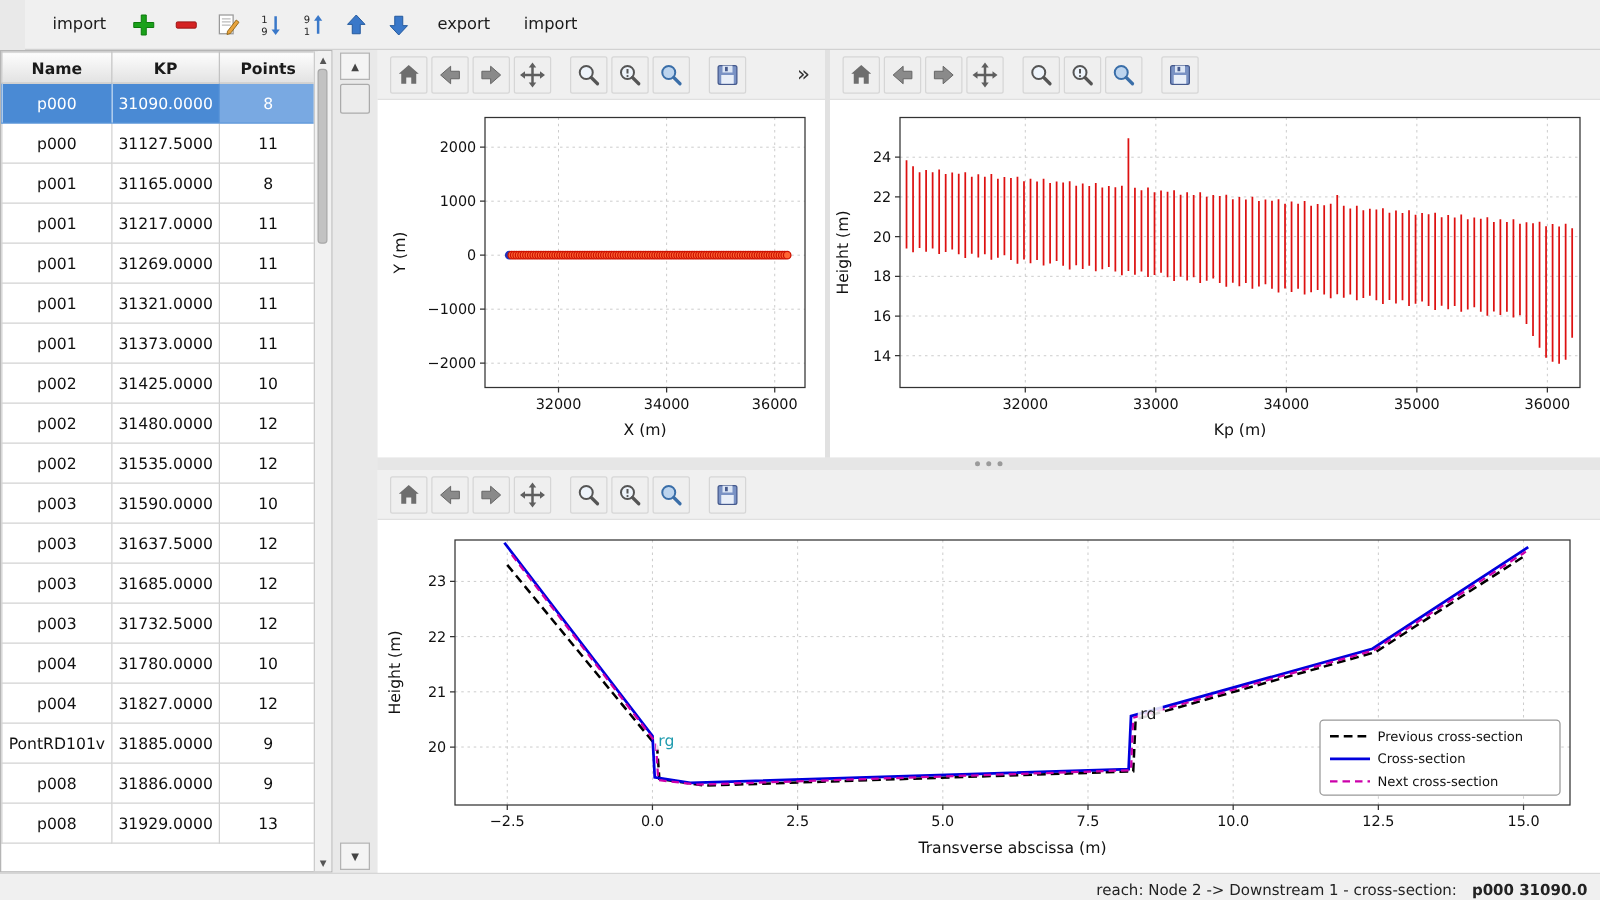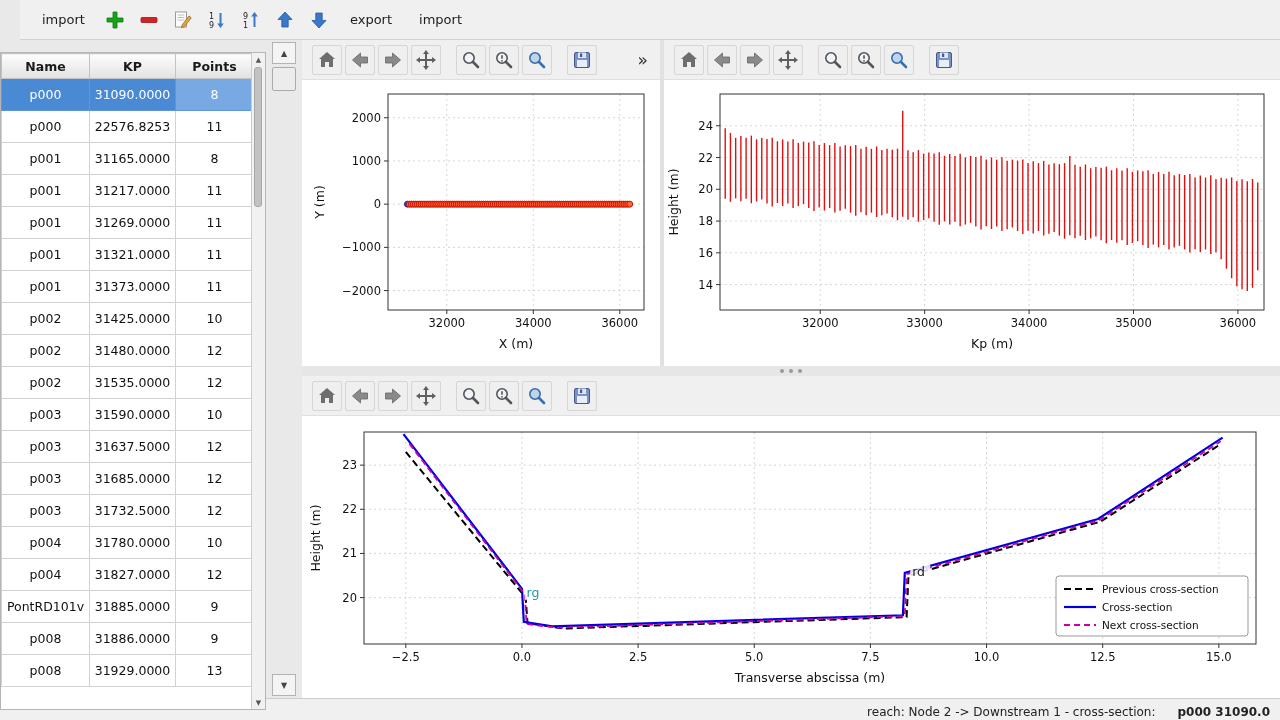--- a/index.html
+++ b/index.html
@@ -7,21 +7,21 @@
   .app{width:1280px;height:720px;position:relative;background:#e9e9e9;overflow:hidden;}
 
   
   .topbar{height:40px;background:#f0f0f0;border-bottom:1px solid #d2d2d2;display:flex;align-items:center;gap:7px;padding:0 12px;box-sizing:border-box;margin-left:20px;}
   .tb-btn{font-size:13px;color:#1c1c1c;padding:5px 10px;border-radius:3px;cursor:default;}
   .tb-icon{width:27px;height:27px;display:flex;align-items:center;justify-content:center;border-radius:3px;}
 
   
   .body{display:flex;height:658px;}
   .left-panel{width:302px;position:relative;background:#e9e9e9;flex:none;}
-  .table-wrap{position:absolute;left:0;top:12px;width:266px;height:658px;background:#fff;border:1px solid #b5b5b5;box-sizing:border-box;}
+  .table-wrap{position:absolute;left:0;top:0;width:266px;height:658px;background:#fff;border:1px solid #b5b5b5;box-sizing:border-box;}
   table{border-collapse:collapse;width:252px;table-layout:fixed;}
   th{height:22px;background:linear-gradient(#fdfdfd,#e2e2e2);border:1px solid #c3c3c3;font-size:12.5px;font-weight:bold;color:#1a1a1a;}
   td{height:29px;border:1px solid #d2d2d2;font-size:12.5px;text-align:center;color:#111;white-space:nowrap;overflow:hidden;}
   tr.selected td{background:#4a8ad4;color:#fff;border-color:#5d97d9;}
   tr.selected td:last-child{background:#79a9e2;}
 
   .tbl-scroll{position:absolute;right:0;top:0;width:13px;height:100%;background:#f1f1f1;border-left:1px solid #cccccc;}
   .tbl-arrow{height:13px;display:flex;align-items:center;justify-content:center;font-size:7px;color:#555;}
   .tbl-arrow.down{position:absolute;bottom:0;left:0;right:0;}
   .tbl-thumb{position:absolute;left:2px;top:14px;width:8px;height:140px;background:#c2c2c2;border:1px solid #a8a8a8;border-radius:3px;box-sizing:border-box;}
@@ -44,21 +44,21 @@
 
   .mpl-toolbar{height:40px;background:#f0f0f0;border-bottom:1px solid #e0e0e0;display:flex;align-items:center;gap:3px;padding:0 10px;box-sizing:border-box;flex:none;}
   .mpl-btn{width:30px;height:30px;display:flex;align-items:center;justify-content:center;background:#efefef;border:1px solid #d6d6d6;border-radius:2px;box-sizing:border-box;}
   .overflow{margin-left:auto;font-size:17px;color:#333;padding-right:2px;}
 
   svg.chart{display:block;background:#fff;}
   svg text{font-family:"DejaVu Sans",sans-serif;}
 
   
   .statusbar{height:26px;background:#f0f0f0;border-top:1px solid #cdcdcd;font-size:12px;display:flex;justify-content:flex-end;align-items:center;padding:0 10px;color:#222;box-sizing:border-box;}
-  .statusbar b{margin-left:22px;}
+  .statusbar b{margin-left:12px;}
 </style>
 </head>
 <body>
 
 <div class="app">
 
   <div class="topbar" id="topbar">
       <div class="tb-btn">import</div>
       <div class="tb-icon">
         <svg viewBox="0 0 22 22" width="22" height="22">
@@ -126,21 +126,21 @@
             </tr>
           </thead>
           <tbody id="tbody">
               <tr class="selected">
                 <td>p000</td>
                 <td>31090.0000</td>
                 <td>8</td>
               </tr>
               <tr>
                 <td>p000</td>
-                <td>22576.8253</td>
+                <td>31127.5000</td>
                 <td>11</td>
               </tr>
               <tr>
                 <td>p001</td>
                 <td>31165.0000</td>
                 <td>8</td>
               </tr>
               <tr>
                 <td>p001</td>
                 <td>31217.0000</td>

